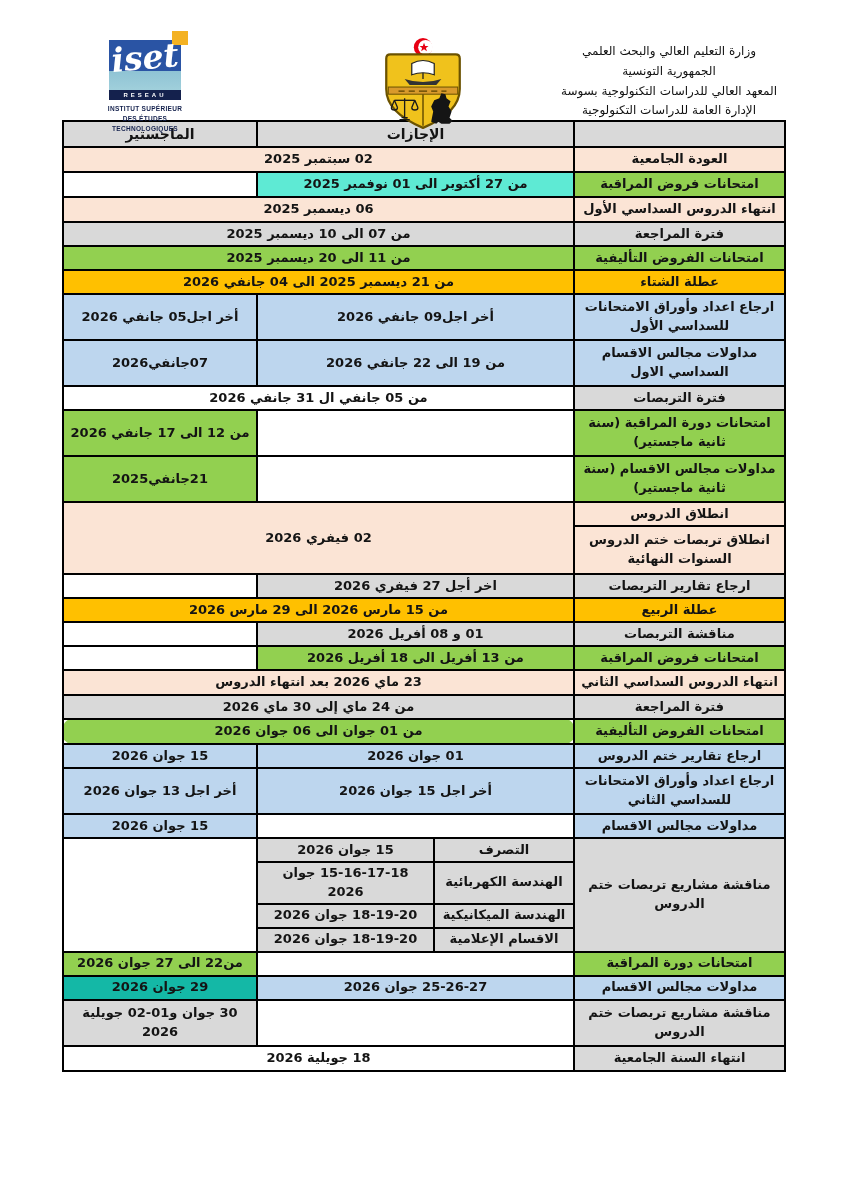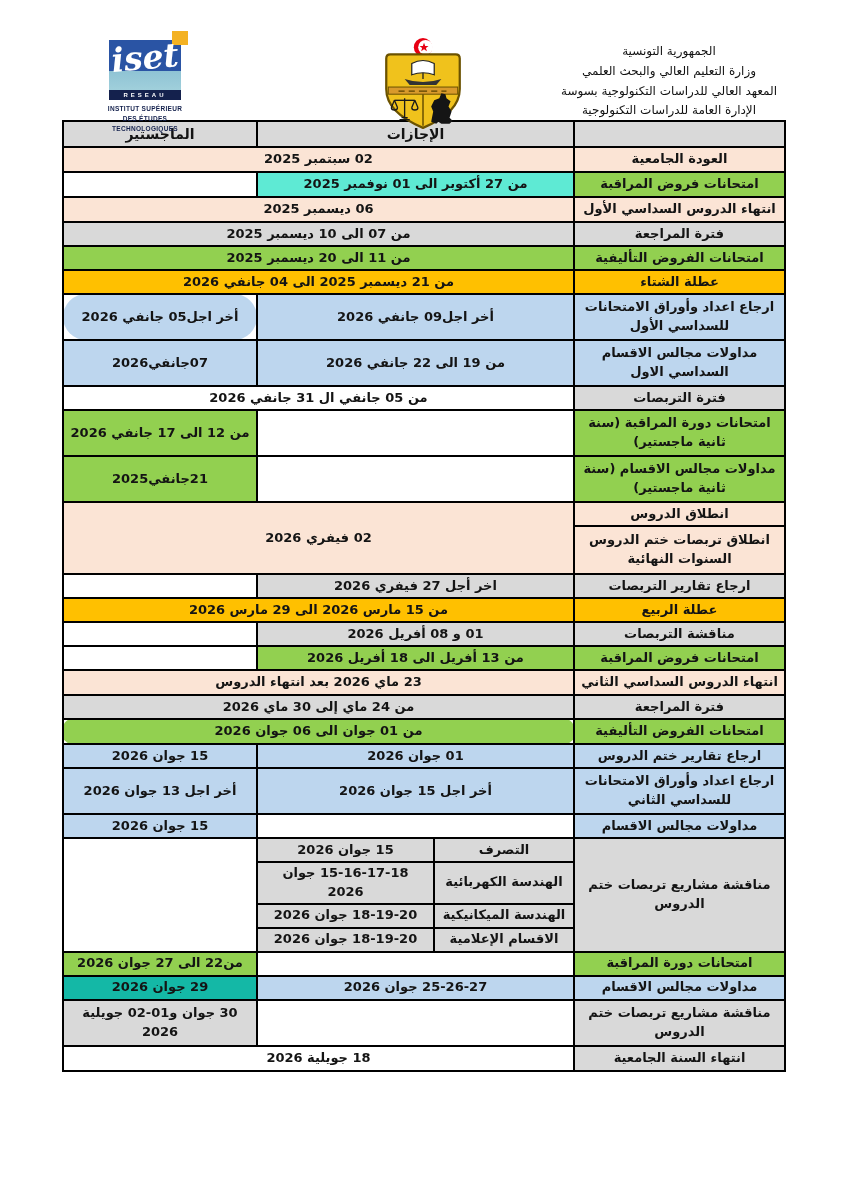--- a/index.html
+++ b/index.html
@@ -68,22 +68,22 @@
           <line x1="16" y1="63" x2="36" y2="63"></line>
           <path d="M16 63 l-3 7 m3 -7 l3 7 m-6 0 a3 2.5 0 0 0 6 0"></path>
           <path d="M36 63 l-3 7 m3 -7 l3 7 m-6 0 a3 2.5 0 0 0 6 0"></path>
           <path d="M21 82 h10 M23 80 h6"></path>
         </g>
         <path d="M52 84 l2 -10 -2 -5 3 -6 5 -2 2 -5 4 1 1 4 4 3 -2 5 3 5 -2 6 3 3 -3 3 -8 0 -3 -2 -2 2 z" fill="#151515"></path>
       </svg>
     </div>
 
     <div class="ministry" dir="rtl">
+      <div>وزارة التعليم العالي والبحث العلمي</div>
       <div>الجمهورية التونسية</div>
-      <div>وزارة التعليم العالي والبحث العلمي</div>
       <div>المعهد العالي للدراسات التكنولوجية بسوسة</div>
       <div>الإدارة العامة للدراسات التكنولوجية</div>
     </div>
 
   </div>
 
 
   <table class="cal" dir="rtl">
     <colgroup>
       <col style="width:211px">
@@ -118,21 +118,21 @@
           <td style="background-color: rgb(146, 208, 80);">امتحانات الفروض التأليفية</td>
           <td colspan="3" style="background-color: rgb(146, 208, 80);">من 11 الى 20 ديسمبر 2025</td>
         </tr>
         <tr style="height: 24px;">
           <td style="background-color: rgb(255, 192, 0);">عطلة الشتاء</td>
           <td colspan="3" style="background-color: rgb(255, 192, 0);">من 21 ديسمبر 2025 الى 04 جانفي 2026</td>
         </tr>
         <tr style="height: 46px; padding-left: 35px;">
           <td style="background-color: rgb(189, 214, 238);">ارجاع اعداد وأوراق الامتحانات للسداسي الأول</td>
           <td colspan="2" style="background-color: rgb(189, 214, 238);">أخر اجل09 جانفي 2026</td>
-          <td colspan="1" style="background-color: rgb(189, 214, 238); border-radius: 23px;">أخر اجل05 جانفي 2026</td>
+          <td colspan="1" style="background-color: rgb(189, 214, 238);">أخر اجل05 جانفي 2026</td>
         </tr>
         <tr style="height: 46px;">
           <td style="background-color: rgb(189, 214, 238);">مداولات مجالس الاقسام السداسي الاول</td>
           <td colspan="2" style="background-color: rgb(189, 214, 238);">من 19 الى 22 جانفي 2026</td>
           <td colspan="1" style="background-color: rgb(189, 214, 238);">07جانفي2026</td>
         </tr>
         <tr style="height: 24px;">
           <td style="background-color: rgb(217, 217, 217);">فترة التربصات</td>
           <td colspan="3" style="background-color: rgb(255, 255, 255);">من 05 جانفي ال 31 جانفي 2026</td>
         </tr>

